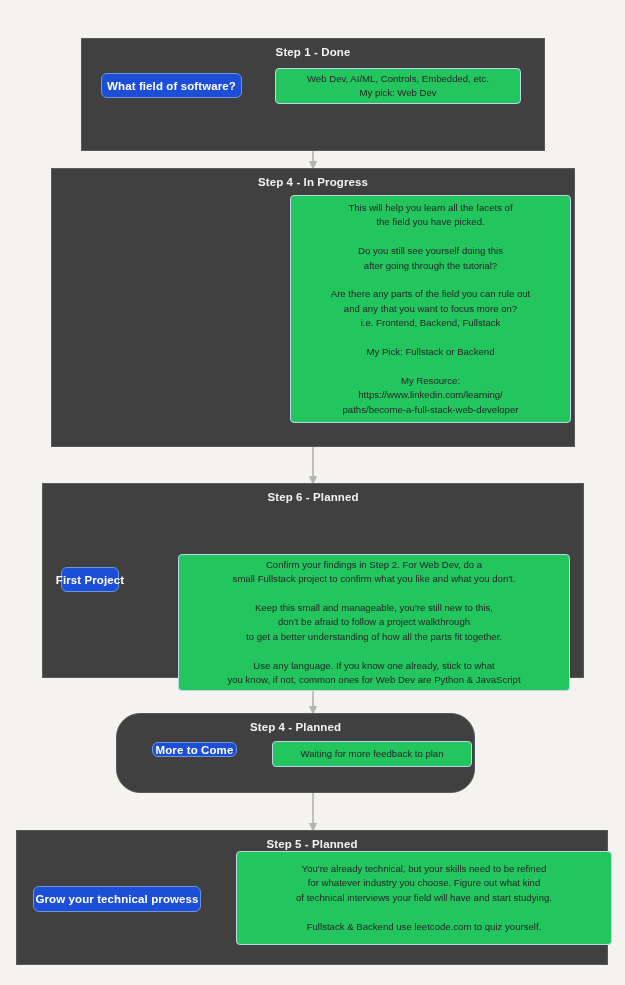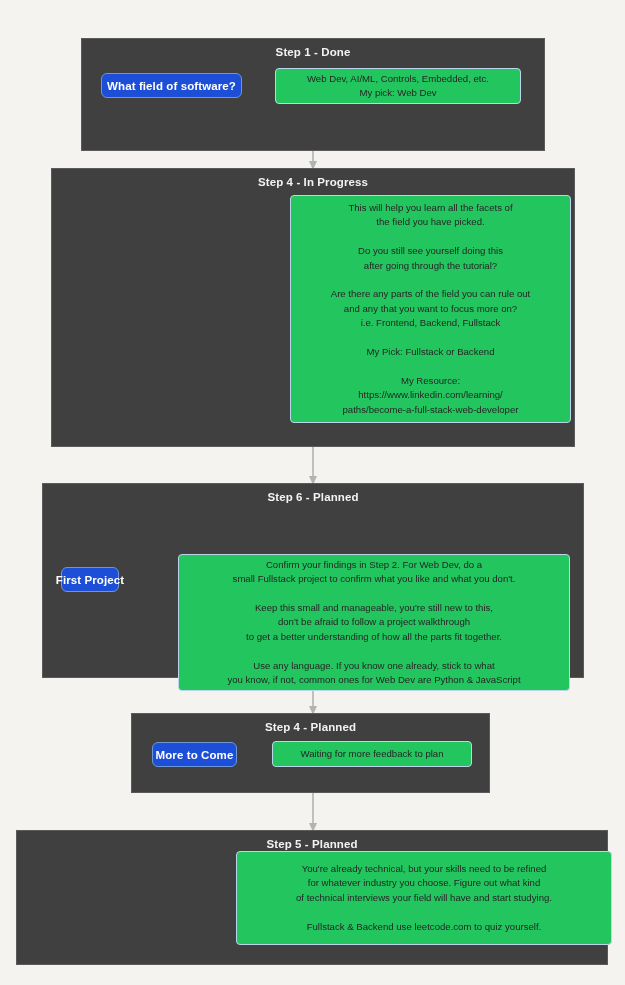--- a/index.html
+++ b/index.html
@@ -165,32 +165,35 @@
 small Fullstack project to confirm what you like and what you don't.
 
 Keep this small and manageable, you're still new to this,
 don't be afraid to follow a project walkthrough
 to get a better understanding of how all the parts fit together.
 
 Use any language. If you know one already, stick to what
 you know, if not, common ones for Web Dev are Python &amp; JavaScript</span>
   </div>
 
-  <div class="subgraph" style="left:131px; top:713px; width:359px; height:80px;">
+  <div class="subgraph" style="left:116px; top:713px; width:359px; height:80px;border-radius:24px;">
     <div class="subgraph-title">Step 4 - Planned</div>
   </div>
-  <div class="node-blue" style="left:152px; top:742px; width:85px; height:25px;">
+  <div class="node-blue" style="left:152px; top:742px; width:85px; height:15px;">
     <span>More to Come</span>
   </div>
   <div class="node-yellow" style="left:272px; top:741px; width:200px; height:26px;">
     <span class="txt">Waiting for more feedback to plan</span>
   </div>
 
   <div class="subgraph" style="left:16px; top:830px; width:592px; height:135px;">
     <div class="subgraph-title">Step 5 - Planned</div>
+  </div>
+  <div class="node-blue" style="left:33px; top:886px; width:168px; height:26px;">
+    <span>Grow your technical prowess</span>
   </div>
   <div class="node-yellow" style="left:236px; top:851px; width:376px; height:94px;">
     <span class="txt">You're already technical, but your skills need to be refined
 for whatever industry you choose. Figure out what kind
 of technical interviews your field will have and start studying.
 
 Fullstack &amp; Backend use leetcode.com to quiz yourself.</span>
   </div>
 
 </div>

